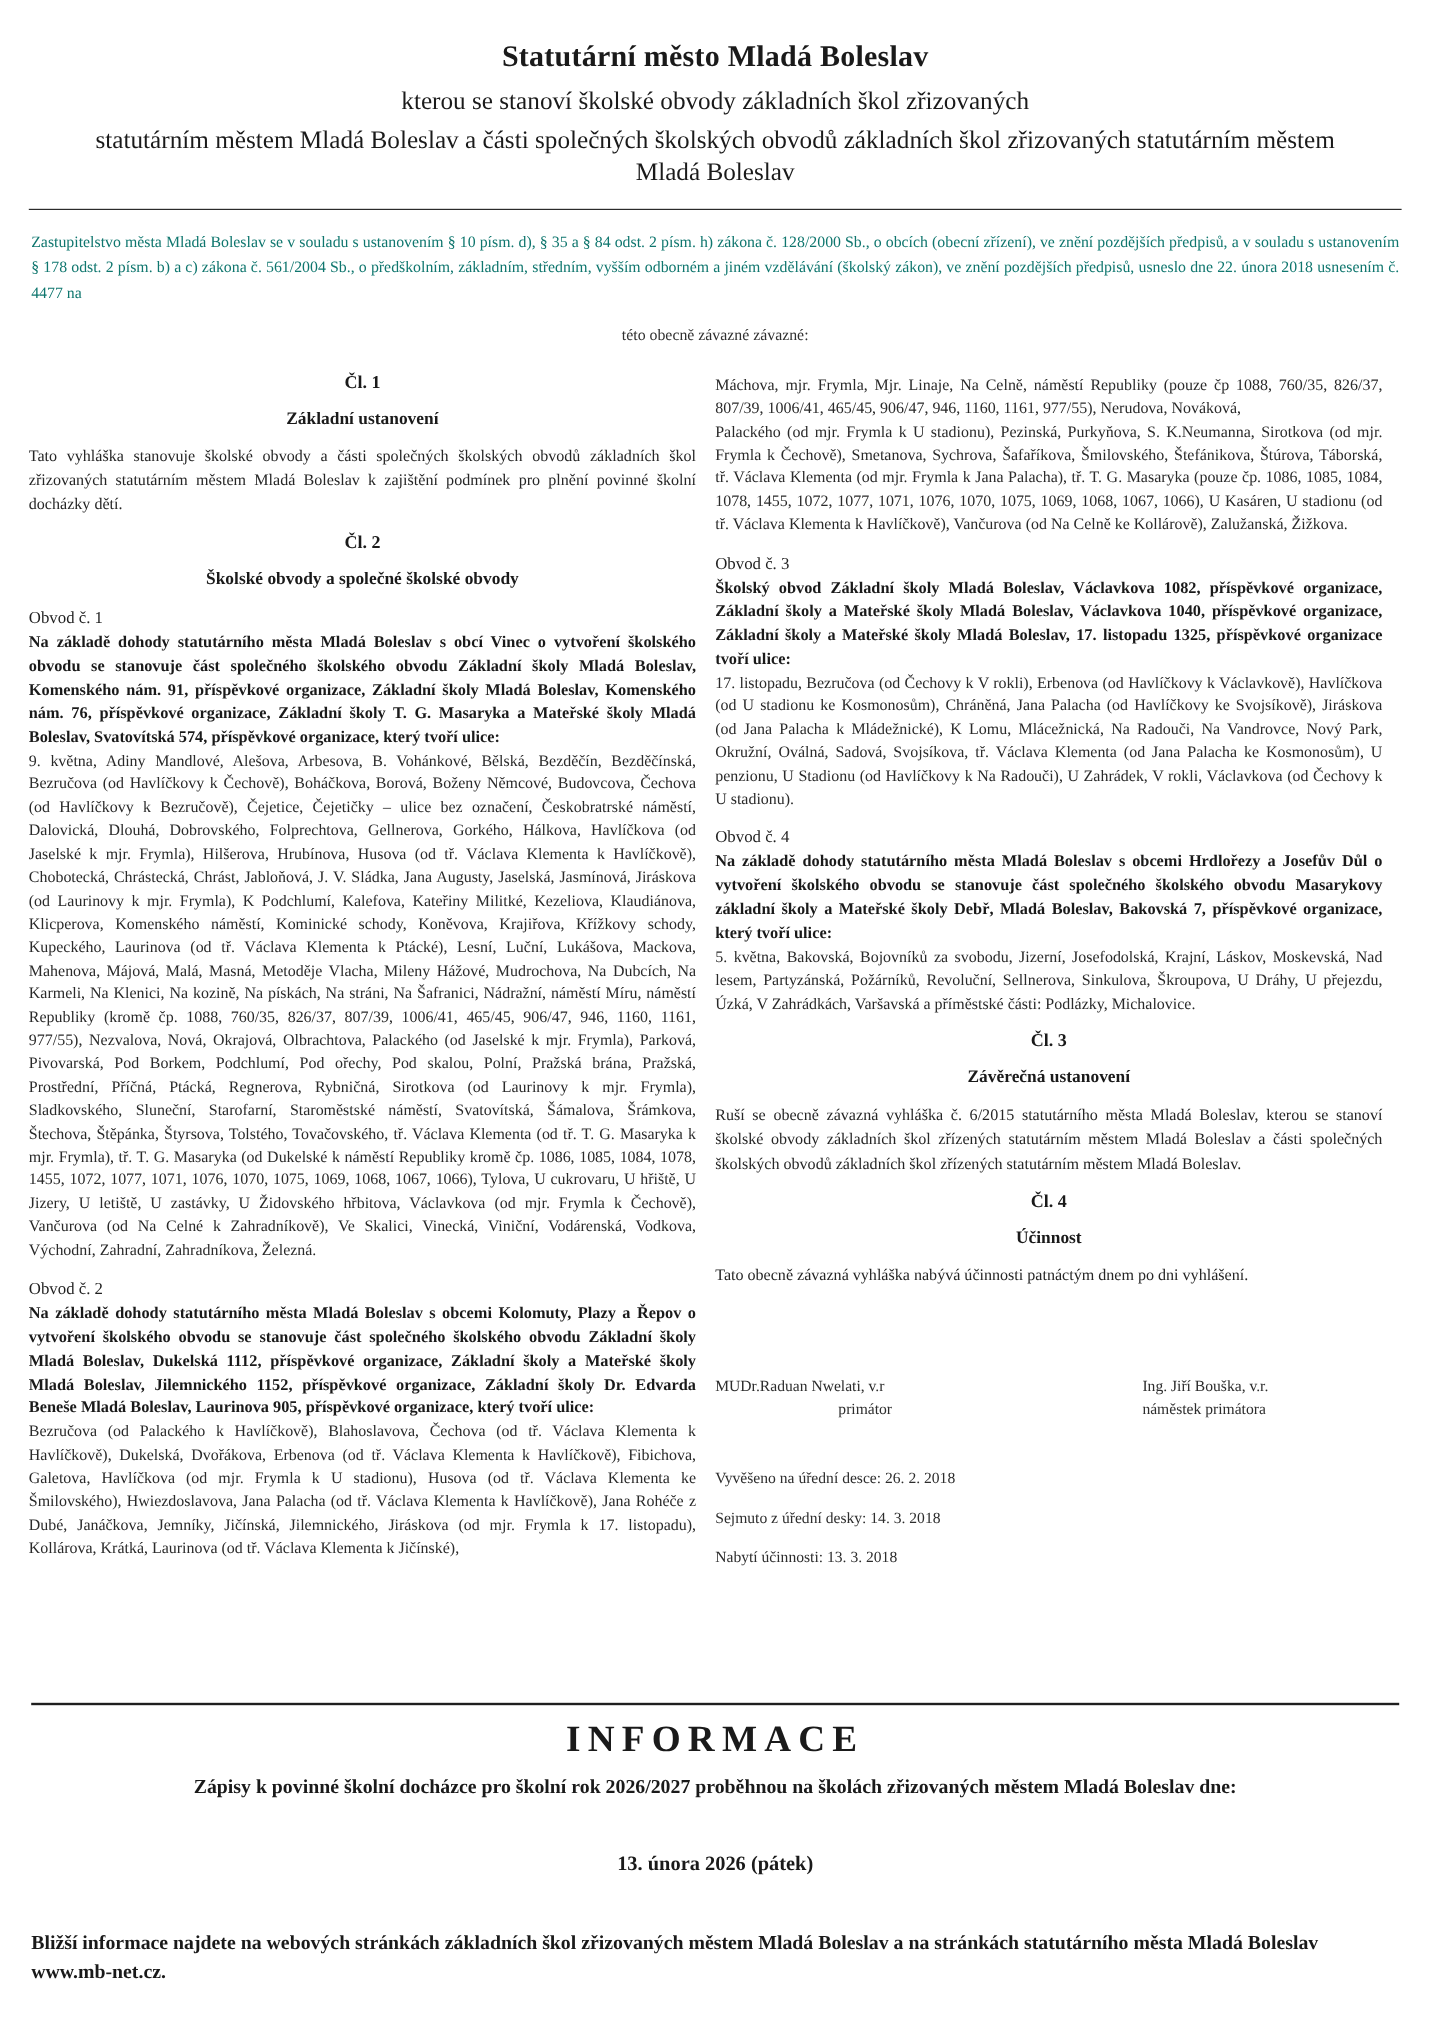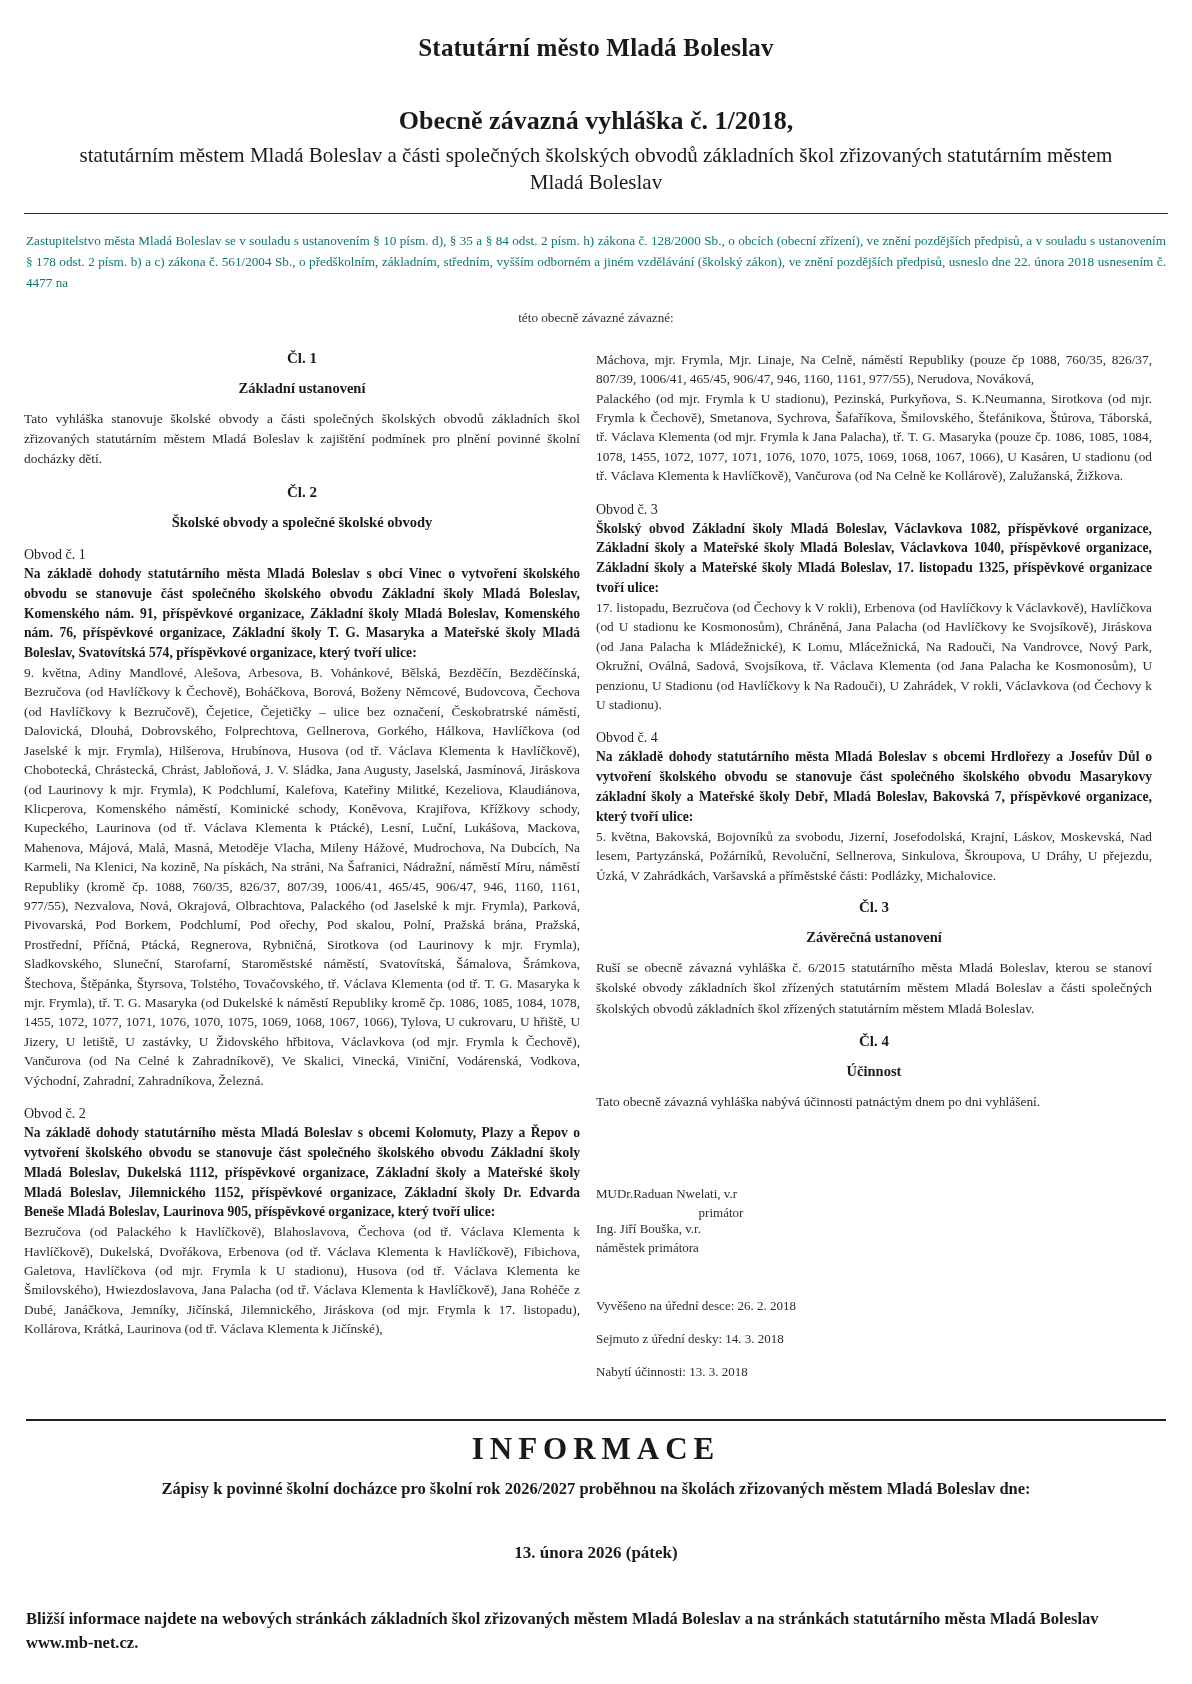--- a/index.html
+++ b/index.html
@@ -123,21 +123,20 @@
     color: #2a2a2a;
   }
 
   
   .sig-block {
     display: flex;
     justify-content: space-between;
     margin: 74px 0 0 0;
     font-size: 13px;
     color: #2d2d2d;
-    flex-direction: column;
   }
   .sig-left { text-align: center; width: 250px; }
   .sig-right { text-align: left; width: 200px; }
   .sig-name { margin: 0; }
   .sig-role { margin: 3px 0 0 0; }
   .sig-left .sig-name { text-align: left; }
   .sig-left .sig-role { text-align: center; }
 
   .dates {
     margin: 42px 0 0 0;
@@ -186,21 +185,21 @@
     margin: 44px 0 0 0;
   }
 </style>
 </head>
 <body>
 
 <div class="page">
 
   <div class="masthead">
     <h1 class="org-title">Statutární město Mladá Boleslav</h1>
-    <h2 class="decree-title">Obecně závazná vyhláška č. 1/2018,</h2>
+    <div class="decree-sub1">kterou se stanoví školské obvody základních škol zřizovaných</div>
     <div class="decree-sub2">statutárním městem Mladá Boleslav a části společných školských obvodů základních škol zřizovaných statutárním městem Mladá Boleslav</div>
   </div>
   <hr class="rule">
 
   <div class="preamble">Zastupitelstvo města Mladá Boleslav se v souladu s ustanovením § 10 písm. d), § 35 a § 84 odst. 2 písm. h) zákona č. 128/2000 Sb., o obcích (obecní zřízení), ve znění pozdějších předpisů, a v souladu s ustanovením § 178 odst. 2 písm. b) a c) zákona č. 561/2004 Sb., o předškolním, základním, středním, vyšším odborném a jiném vzdělávání (školský zákon), ve znění pozdějších předpisů, usneslo dne 22. února 2018 usnesením č. 4477 na</div>
   <div class="preamble-center">této obecně závazné závazné:</div>
 
   <div class="columns">
 
     <div class="col">

